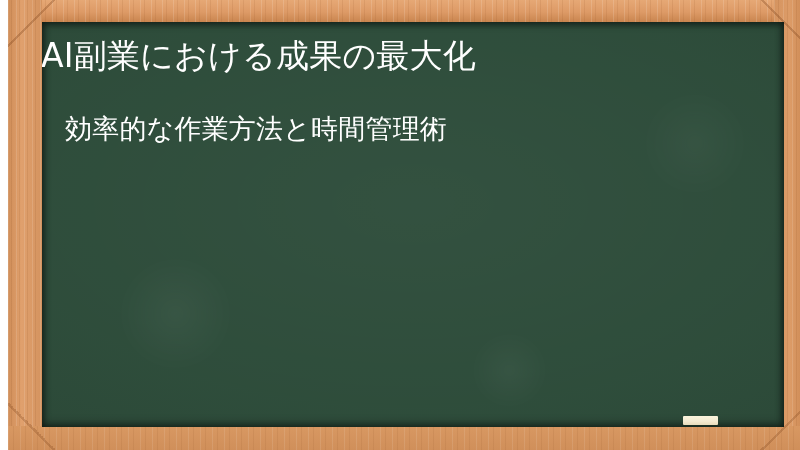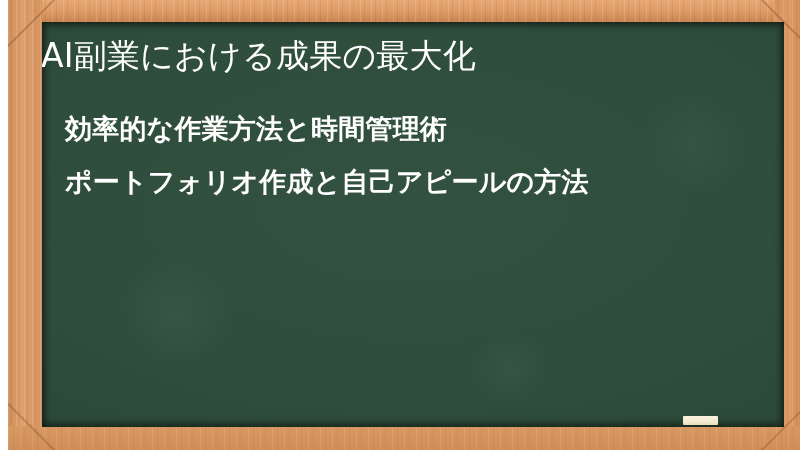--- a/index.html
+++ b/index.html
@@ -226,21 +226,21 @@
     right: 10px;
     margin: 0;
     padding: 0;
     list-style: none;
   }
   .bullet-item {
     color: #ffffff;
     font-size: 27px;
     line-height: 53px;
     letter-spacing: 0.2px;
-    font-weight: 700;
+    font-weight: 400;
     white-space: nowrap;
   }
 
   
   .chalk-stick {
     position: absolute;
     left: 641px;
     top: 394px;
     width: 35px;
     height: 9px;
@@ -267,20 +267,19 @@
 
   <div class="board">
     <div class="board-vignette"></div>
     <div class="board-dust"></div>
 
     <div class="board-content">
       <div class="slide-title">AI副業における成果の最大化</div>
 
       <ul class="bullet-list">
         <li class="bullet-item">効率的な作業方法と時間管理術</li>
-        <li class="bullet-item">ポートフォリオ作成と自己アピールの方法</li>
       </ul>
     </div>
 
     <div class="chalk-stick"></div>
   </div>
 
 </div>
 
 </body></html>

